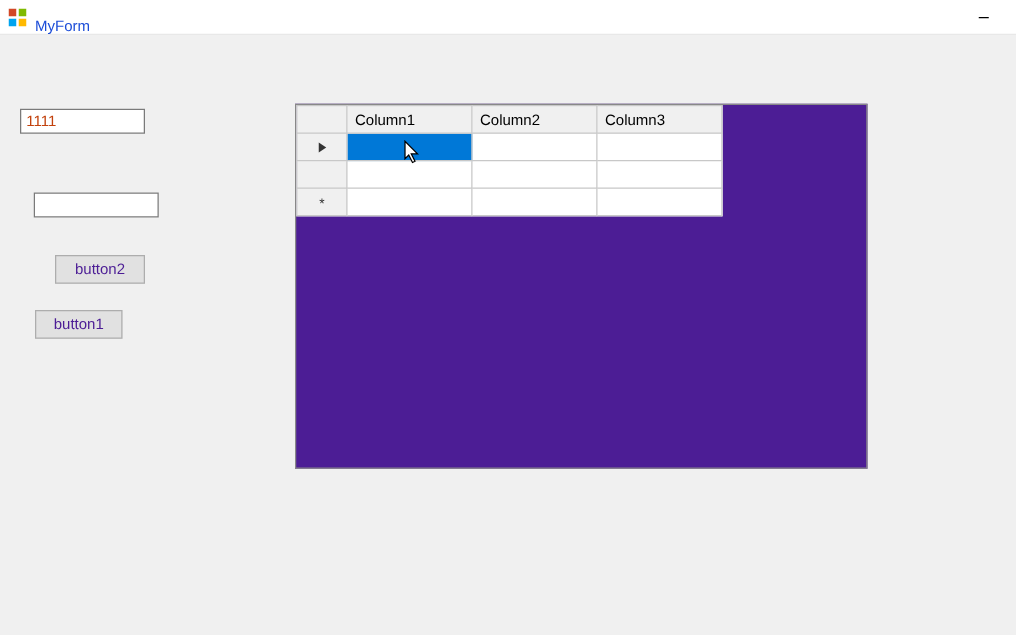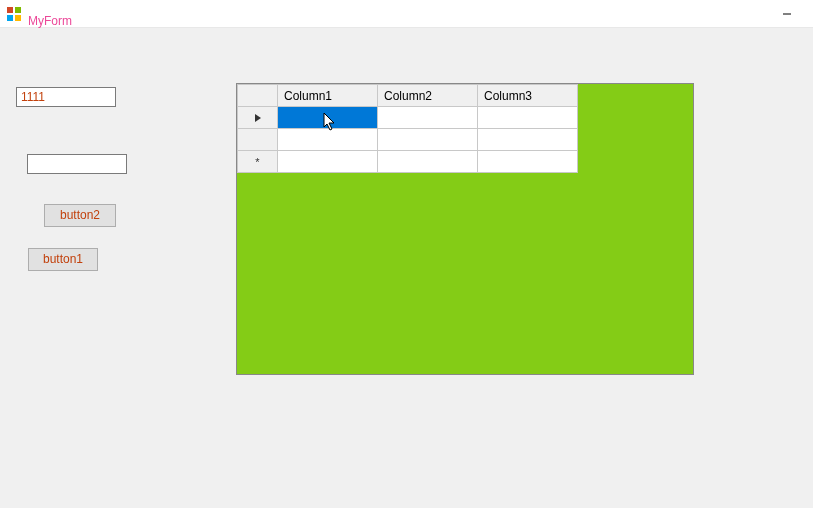--- a/index.html
+++ b/index.html
@@ -22,21 +22,21 @@
     }
     .titlebar .app-icon {
       width: 16px; height: 16px;
       margin-right: 6px;
       display: inline-flex;
       align-items: center;
       justify-content: center;
     }
     .titlebar .title {
       font-size: 12px;
-      color: #ec4899;
+      color: #1d4ed8;
       margin-top: 14px;
     }
     .titlebar .sysbtns {
       margin-left: auto;
       display: flex;
       gap: 4px;
     }
     .titlebar .sysbtn {
       width: 40px; height: 22px;
       display: flex; align-items: center; justify-content: center;
@@ -58,34 +58,34 @@
       font-size: 12px;
       color: #c2410c;
     }
     .tb1 { left: 16px; top: 59px; width: 100px; }
     .tb2 { left: 27px; top: 126px; width: 100px; }
     .btn {
       position: absolute;
       background: #e1e1e1;
       border: 1px solid #adadad;
       font-size: 12px;
-      color: #c2410c;
+      color: #4c1d95;
       height: 23px;
       line-height: 21px;
       cursor: default;
     }
     .btn2 { left: 44px; top: 176px; width: 72px; }
     .btn1 { left: 28px; top: 220px; width: 70px; }
     .grid-container {
       position: absolute;
       left: 236px;
       top: 55px;
       width: 458px;
       height: 292px;
-      background: #84cc16;
+      background: #4c1d95;
       border: 1px solid #888;
     }
     .grid-table {
       border-collapse: collapse;
       background: #fff;
     }
     .grid-table th, .grid-table td {
       border: 1px solid #c8c8c8;
       background: #fff;
       padding: 0;

